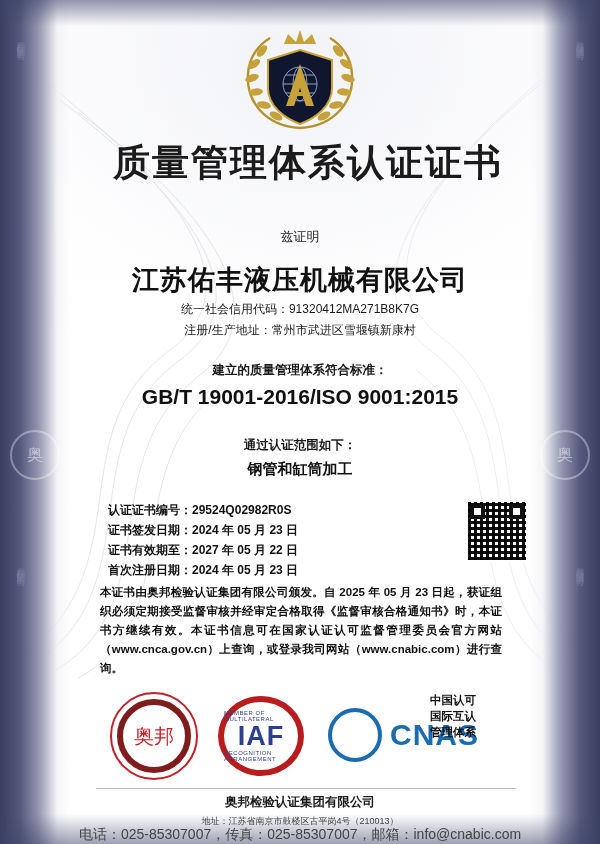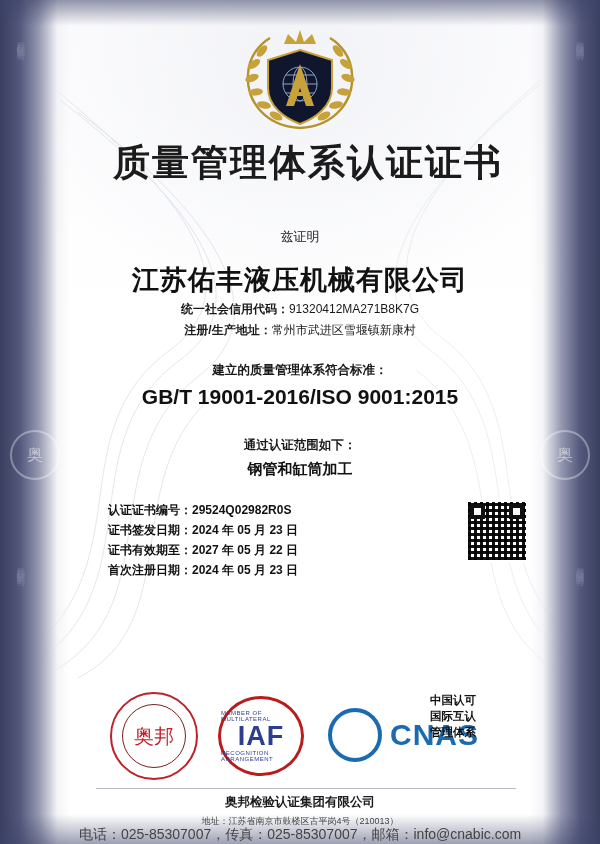--- a/index.html
+++ b/index.html
@@ -130,21 +130,21 @@
     letter-spacing: 1px;
     font-family: "Liberation Serif", "DejaVu Serif", serif;
   }
   .kv-line {
     position: absolute;
     left: 0; right: 0;
     text-align: center;
     font-size: 12px;
     color: #1a1a1a;
   }
-  .kv-line .k { font-weight: bold; }
+  .kv-line .k { font-weight: normal; }
   .kv-1 { top: 301px; }
   .kv-2 { top: 322px; }
 
   .section-label {
     position: absolute;
     left: 0; right: 0;
     text-align: center;
     font-size: 12.5px;
     font-weight: bold;
     color: #1a1a1a;
@@ -238,31 +238,31 @@
     align-items: center;
     justify-content: center;
     font-size: 8px;
     text-align: center;
     line-height: 11px;
     box-sizing: border-box;
   }
   .logo-cnab .inner {
     width: 62px; height: 62px;
     border-radius: 50%;
-    border: 1px solid #7f1d1d;
+    border: 6px solid #7f1d1d;
     display: flex; align-items: center; justify-content: center;
     font-size: 20px;
     font-family: "Liberation Serif", serif;
   }
   .logo-iaf {
     position: absolute;
     left: 118px; top: 6px;
     width: 86px; height: 80px;
     border-radius: 50%;
-    border: 3px solid #b91c1c;
+    border: 6px solid #b91c1c;
     color: #2c3e8f;
     box-sizing: border-box;
     display: flex; flex-direction: column;
     align-items: center; justify-content: center;
   }
   .logo-iaf .txt-top { font-size: 6px; letter-spacing: .5px; }
   .logo-iaf .txt-main { font-size: 27px; font-weight: bold; letter-spacing: 1px; line-height: 28px; }
   .logo-iaf .txt-bot { font-size: 6px; letter-spacing: .5px; }
   .logo-cnas {
     position: absolute;
@@ -420,20 +420,21 @@
     <div class="row">
       <span class="k">证书有效期至：</span><span class="v">2027 年 05 月 22 日</span>
     </div>
     <div class="row">
       <span class="k">首次注册日期：</span><span class="v">2024 年 05 月 23 日</span>
     </div>
   </div>
 
   <div class="qr"></div>
 
+  <div class="note">本证书由奥邦检验认证集团有限公司颁发。自 2025 年 05 月 23 日起，获证组织必须定期接受监督审核并经审定合格取得《监督审核合格通知书》时，本证书方继续有效。本证书信息可在国家认证认可监督管理委员会官方网站（www.cnca.gov.cn）上查询，或登录我司网站（www.cnabic.com）进行查询。</div>
 
   <div class="logos">
     <div class="logo-cnab">
       <div class="inner">奥邦</div>
     </div>
 
     <div class="logo-iaf">
       <div class="txt-top">MEMBER OF MULTILATERAL</div>
       <div class="txt-main">IAF</div>
       <div class="txt-bot">RECOGNITION ARRANGEMENT</div>

